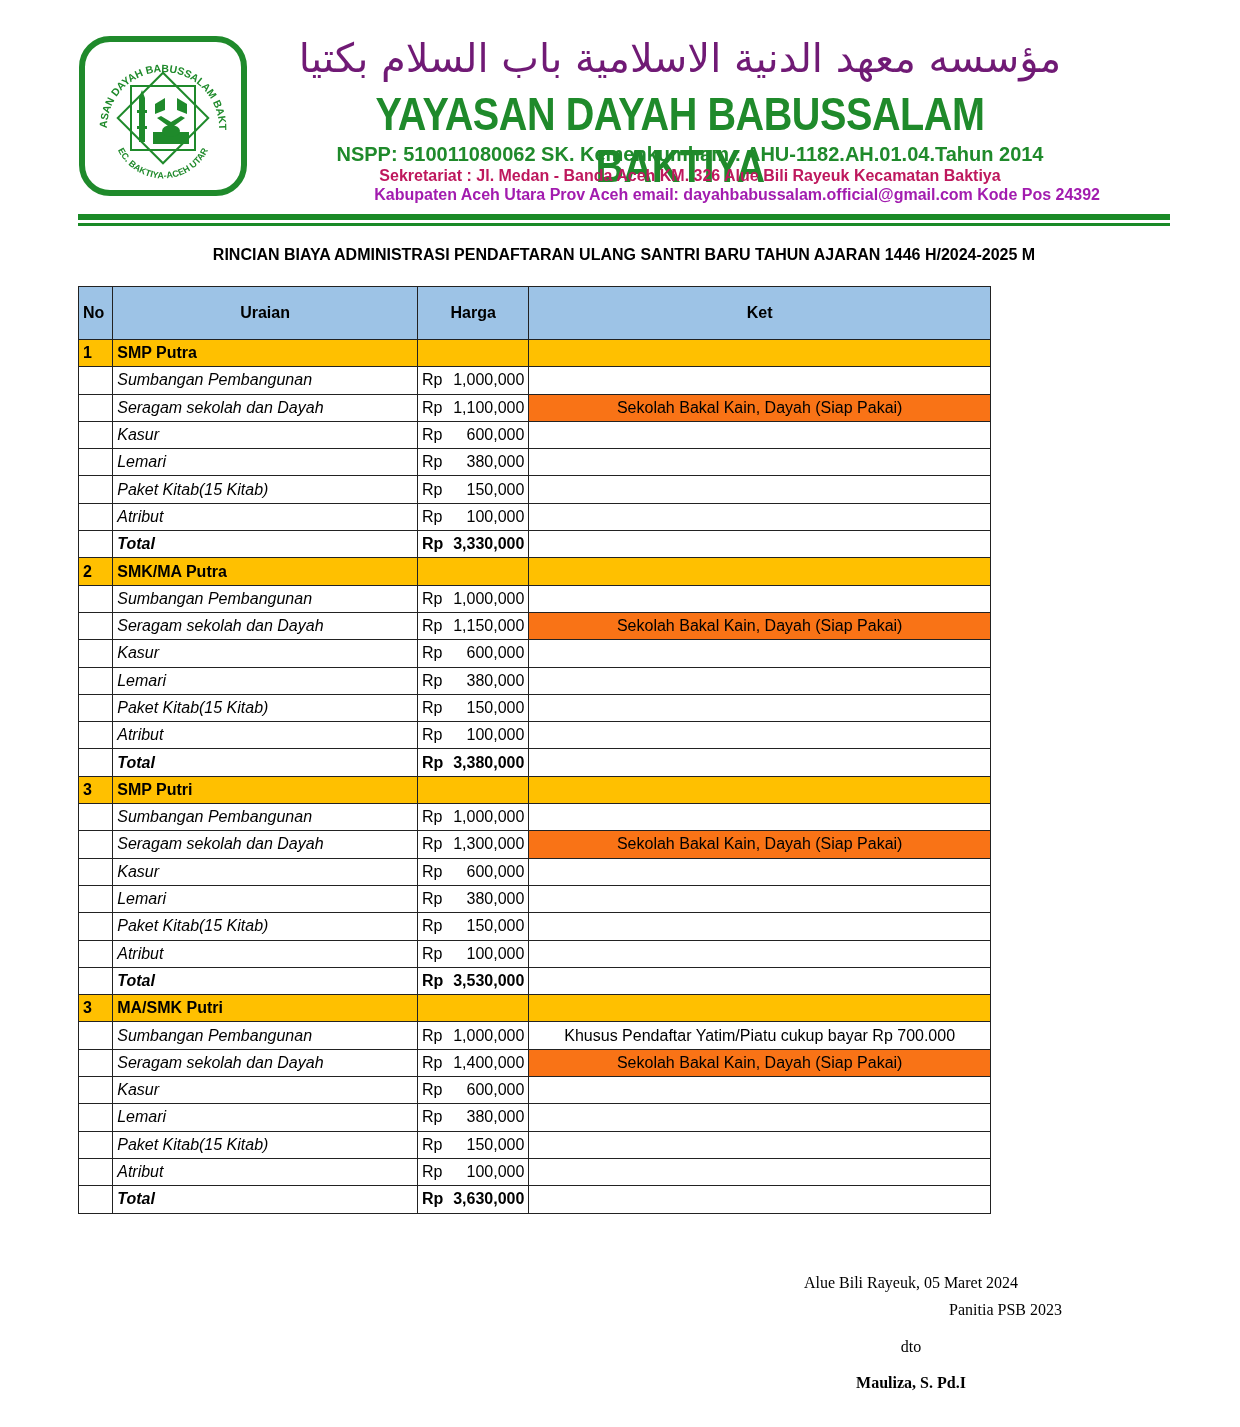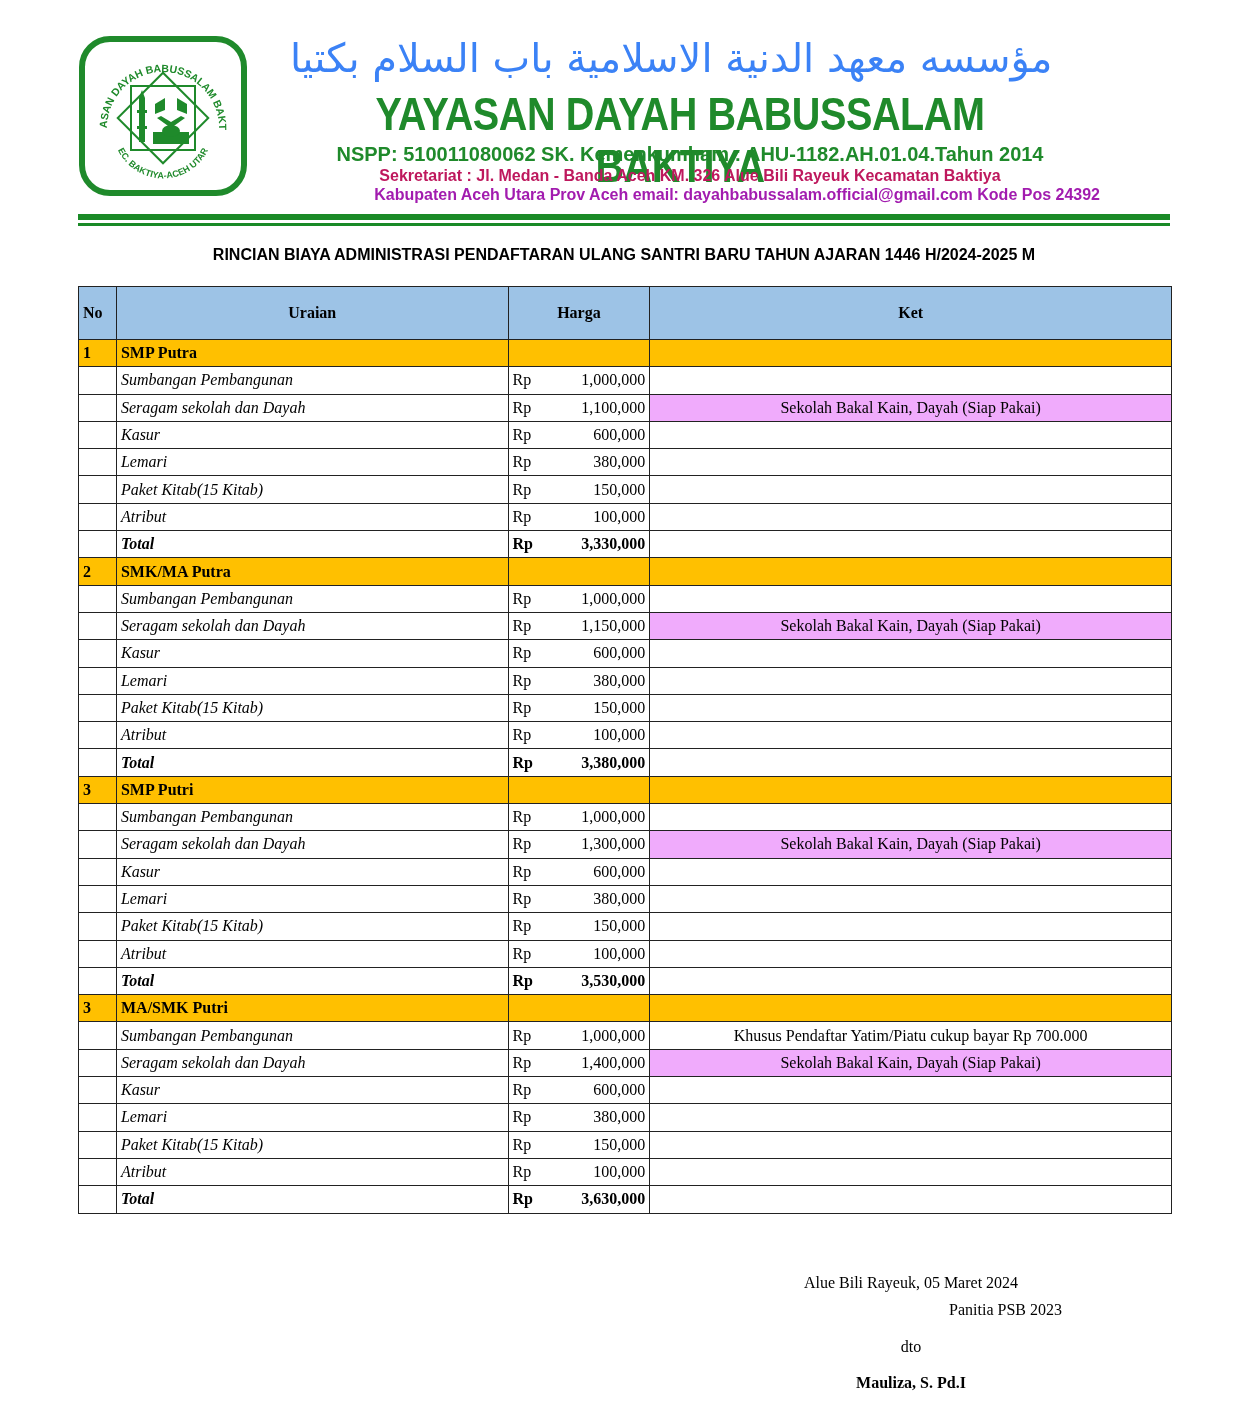--- a/index.html
+++ b/index.html
@@ -1,52 +1,52 @@
 <!DOCTYPE html>
 <html><head>
 <meta charset="utf-8">
 <style>
   * { box-sizing: border-box; margin: 0; padding: 0; }
   html, body { width: 1240px; height: 1427px; background: #ffffff; }
   body { position: relative; font-family: "Liberation Sans", "DejaVu Sans", sans-serif; color: #000; overflow: hidden; }
 
   
   .logo { position: absolute; left: 79px; top: 36px; width: 168px; height: 160px; }
-  .arabic { position: absolute; left: 290px; top: 30px; width: 780px; text-align: left;
-            font-family: "DejaVu Sans", sans-serif; font-size: 40px; line-height: 56px; color: #3b82f6; direction: rtl; }
+  .arabic { position: absolute; left: 290px; top: 30px; width: 780px; text-align: center;
+            font-family: "DejaVu Sans", sans-serif; font-size: 40px; line-height: 56px; color: #701a75; direction: rtl; }
   .org-name { position: absolute; left: 290px; top: 88px; width: 780px; text-align: center;
               font-family: "Liberation Sans", sans-serif; font-weight: bold; font-size: 46px; line-height: 52px;
               color: #1f8a2b; transform: scaleX(0.86); transform-origin: center; letter-spacing: -0.5px; }
   .nspp { position: absolute; left: 280px; top: 142px; width: 820px; text-align: center; font-weight: bold;
           font-size: 20px; line-height: 24px; color: #1f8a2b; }
   .sek { position: absolute; left: 280px; top: 166px; width: 820px; text-align: center; font-weight: bold;
          font-size: 16px; line-height: 20px; color: #be185d; }
   .kab { position: absolute; left: 280px; top: 185px; width: 820px; text-align: right; font-weight: bold;
          font-size: 16px; line-height: 20px; color: #a21caf; }
   .rule-thick { position: absolute; left: 78px; top: 214px; width: 1092px; height: 6px; background: #1a8a27; }
   .rule-thin { position: absolute; left: 78px; top: 223px; width: 1092px; height: 3px; background: #1a8a27; }
 
   .doc-title { position: absolute; left: 78px; top: 244px; width: 1092px; text-align: center;
                font-weight: bold; font-size: 16px; line-height: 22px; }
 
   
-  table.fees { position: absolute; left: 78px; top: 286px; width: 1094px; border-collapse: collapse;
-               font-family: Liberation Serif, serif; font-size: 16px; }
+  table.fees { position: absolute; left: 78px; top: 286px; width: 913px; border-collapse: collapse;
+               font-family: Liberation Sans, sans-serif; font-size: 16px; }
   table.fees td, table.fees th { border: 1.5px solid #222; padding: 0 4px; height: 27.3px; line-height: 24px; white-space: nowrap; }
   table.fees th { background: #9dc3e6; height: 53px; font-weight: bold; font-size: 16px; }
   col.c-no { width: 38px; } col.c-ur { width: 392px; } col.c-hg { width: 142px; } col.c-kt { width: 522px; }
   tr.sec td { background: #ffc000; font-weight: bold; }
   td.uraian { font-style: italic; margin-left: 12px; }
   tr.total td { font-weight: bold; }
   tr.total td.uraian { font-weight: bold; }
   td.harga { padding: 0 8px 0 10px; }
   .rp { float: left; }
   .amt { float: right; }
   td.ket { text-align: center; }
-  td.ket.grey { background: #f0abfc; }
+  td.ket.grey { background: #f97316; }
   th.no { text-align: left; }
 
   
   .sig { position: absolute; left: 760px; width: 302px; text-align: center; font-family: Liberation Serif, serif; font-size: 16px; }
   .sig-place { top: 1274px; }
   .sig-committee { top: 1301px; text-align: right; }
   .sig-dto { top: 1338px; }
   .sig-name { top: 1374px; font-weight: bold; }
 </style>
 </head>

